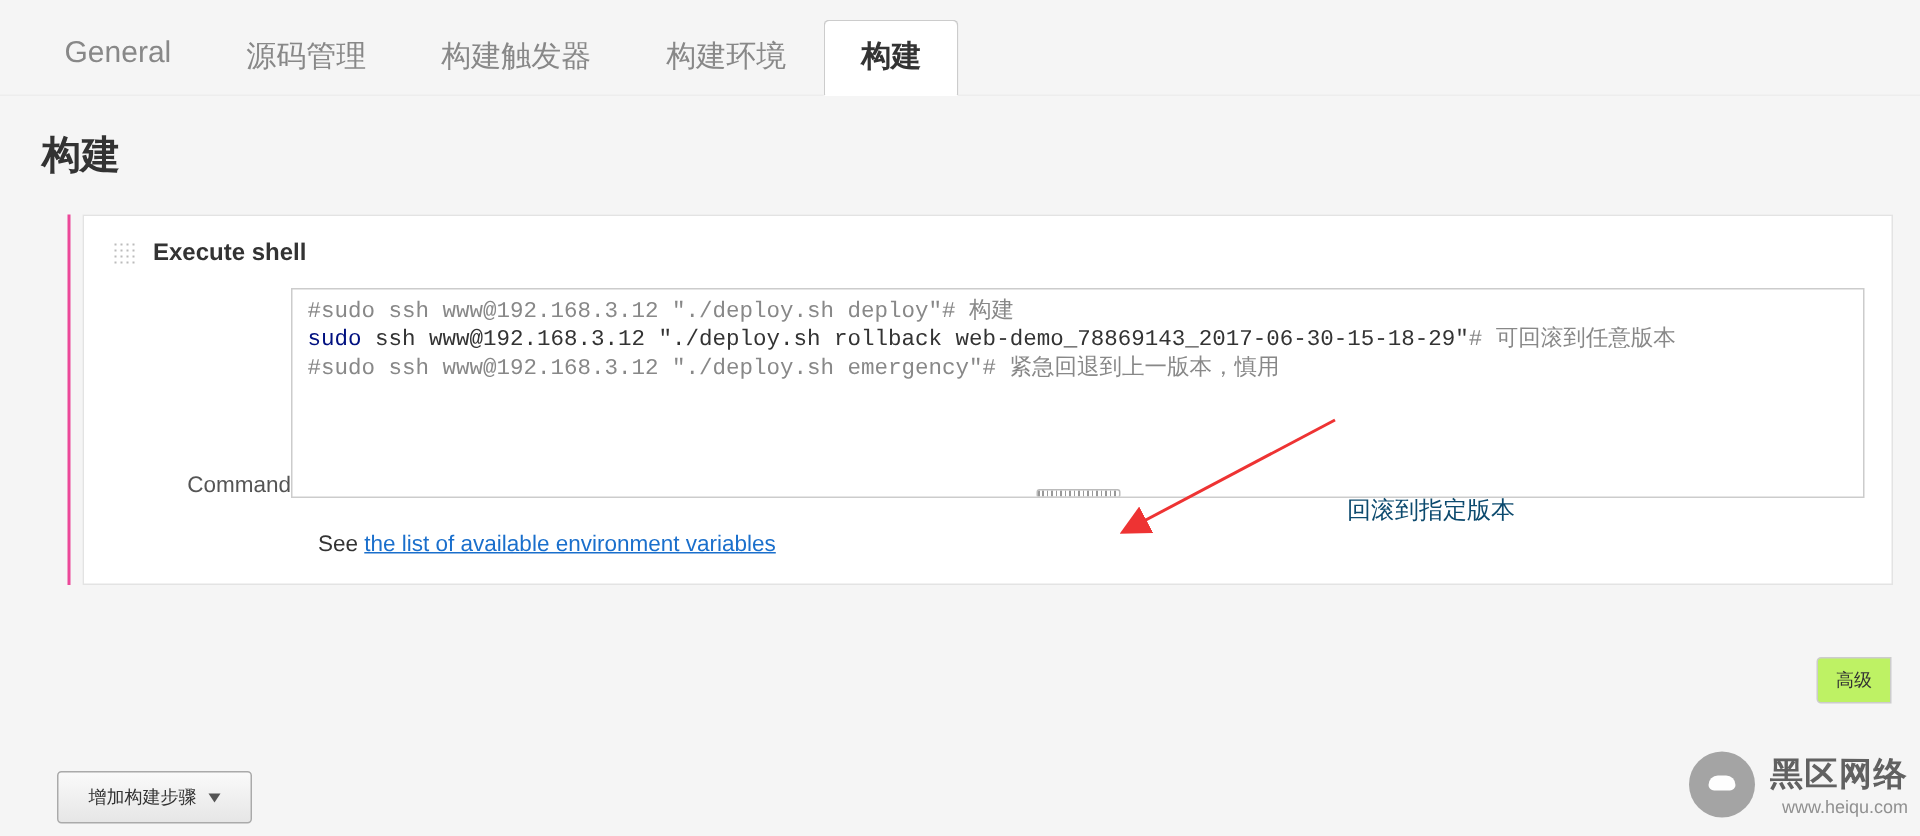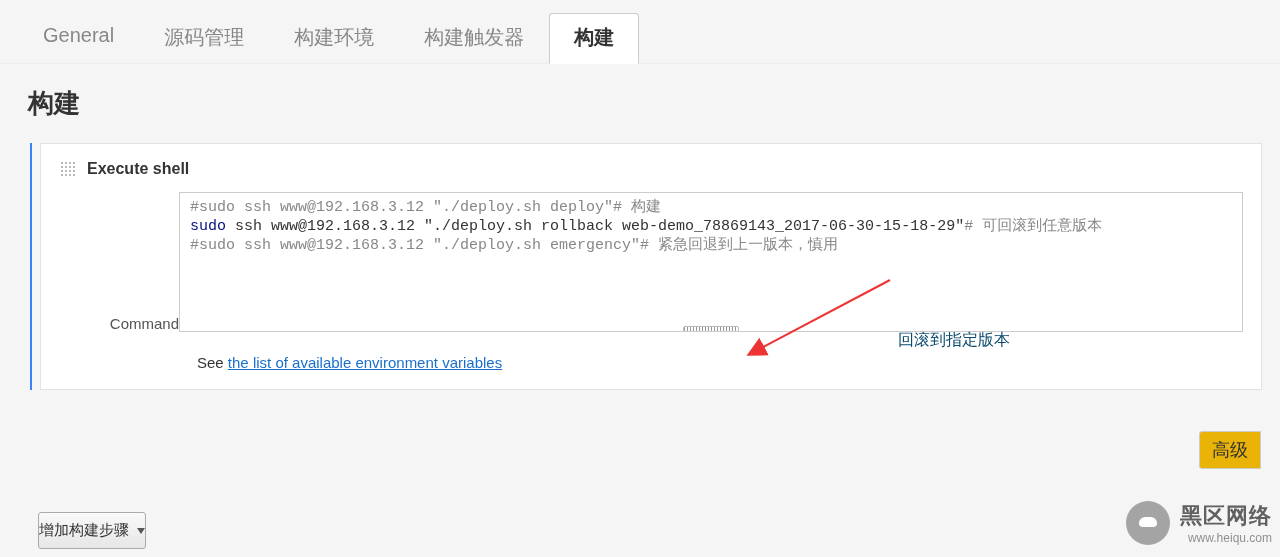--- a/index.html
+++ b/index.html
@@ -47,22 +47,22 @@
       padding: 22px 28px 10px 28px;
     }
     .section h2 {
       font-size: 26px;
       font-weight: bold;
       color: #333;
     }
 
     
     .step-wrap {
-      margin: 12px 18px 0 30px;
-      border-left: 2px solid #3b82f6;
+      margin: 12px 18px 0 45px;
+      border-left: 2px solid #ec4899;
       padding-left: 8px;
     }
     .step-card {
       background: #fff;
       border: 1px solid #e3e3e3;
       padding: 16px 18px 18px 18px;
       position: relative;
     }
     .step-header {
       display: flex;
@@ -136,39 +136,39 @@
     .see-row a {
       color: #1a6fcc;
       text-decoration: underline;
     }
 
     .advanced-btn {
       position: absolute;
       right: 0;
       bottom: -80px;
       border: 1px solid #ccc;
-      background: #eab308;
+      background: #bef264;
       padding: 6px 12px;
-      font-size: 18px;
+      font-size: 12px;
       color: #333;
       border-radius: 3px 0 0 3px;
       cursor: pointer;
     }
 
     
     .add-step-wrap {
       position: absolute;
       left: 38px;
       bottom: 8px;
     }
     .add-step-btn {
       border: 1px solid #aaa;
       background: linear-gradient(#fafafa, #e6e6e6);
-      padding: 8px 0;
-      font-size: 15px;
+      padding: 8px 20px;
+      font-size: 12px;
       color: #333;
       border-radius: 3px;
       cursor: pointer;
       display: inline-flex;
       align-items: center;
       gap: 8px;
     }
     .chev-down {
       width: 0; height: 0;
       border-left: 4px solid transparent;
@@ -231,22 +231,22 @@
       font-family: Arial, sans-serif;
       text-align: right;
     }
   </style>
 </head>
 <body>
 
 <div class="tabs">
   <div class="tab">General</div>
   <div class="tab">源码管理</div>
+  <div class="tab">构建触发器</div>
   <div class="tab">构建环境</div>
-  <div class="tab">构建触发器</div>
   <div class="tab active">构建</div>
 </div>
 
 <div class="section">
   <h2>构建</h2>
 </div>
 
 <div class="step-wrap">
   <div class="step-card">
     <div class="step-header">

